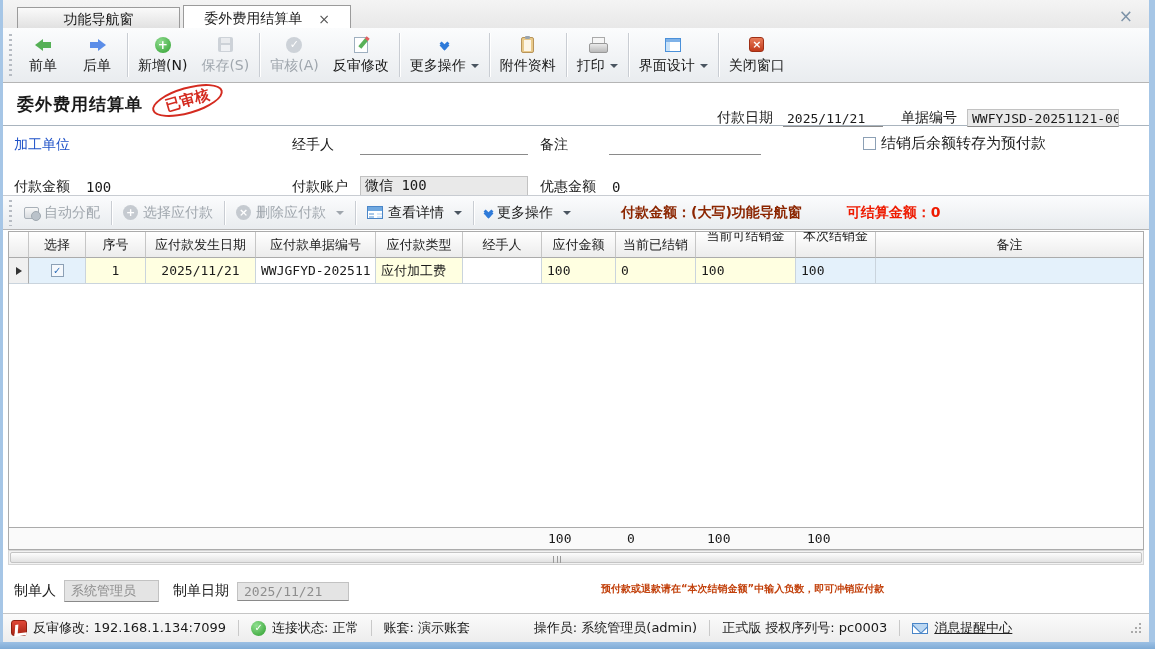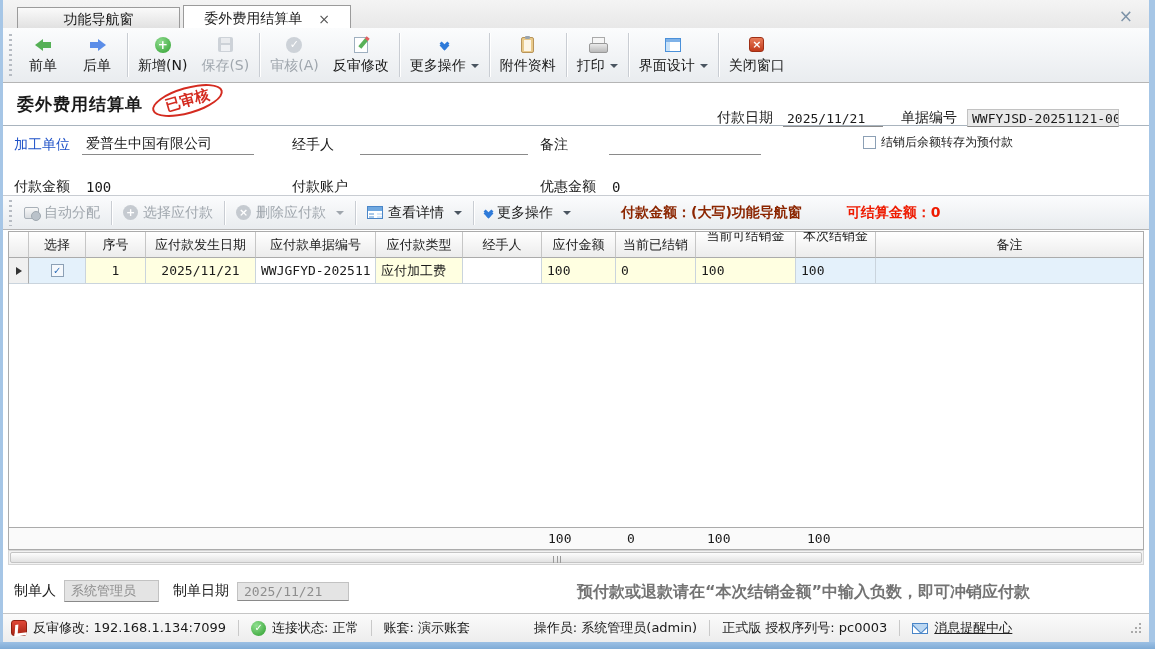--- a/index.html
+++ b/index.html
@@ -64,21 +64,21 @@
   .fld-underline { border-bottom:1px solid #8A8A8A; padding:1px 4px 0; font-family:"DejaVu Sans Mono","DejaVu Sans",sans-serif; font-size:13px; }
   .fld-gray { background:#E9E9E9; border:1px solid #C2C2C2; border-bottom:1px solid #8A8A8A; padding:1px 4px 0; font-family:"DejaVu Sans Mono","DejaVu Sans",sans-serif; font-size:13px; white-space:nowrap; overflow:hidden; }
 
   .form-area { position:absolute; left:0; top:44px; right:0; height:68px; }
   .frow { position:absolute; left:0; right:0; height:24px; display:flex; align-items:flex-end; }
   .fgroup { position:absolute; display:flex; align-items:flex-end; gap:12px; font-size:14px; }
   .flabel { white-space:nowrap; padding-bottom:1px; }
   .flabel.link { color:#1F52C8; }
   .fval { display:inline-block; border-bottom:1px solid #8A8A8A; padding:0 4px 1px; font-family:"DejaVu Sans Mono","DejaVu Sans",sans-serif; font-size:14px; white-space:nowrap; }
   .fval.grayed { background:#E9E9E9; border:1px solid #C2C2C2; border-bottom:1px solid #8A8A8A; }
-  .chkgroup { position:absolute; display:flex; align-items:center; gap:5px; font-size:12px; color:#222; }
+  .chkgroup { position:absolute; display:flex; align-items:center; gap:5px; font-size:15px; color:#222; }
   .cb { width:13px; height:13px; border:1px solid #8CA0B5; background:#fff; display:inline-flex; align-items:center; justify-content:center; font-size:11px; color:#2B6CB8; font-weight:bold; line-height:1; }
   .cb.checked { background:#F4F8FC; }
 
   
   .subtoolbar { position:absolute; left:0; top:112px; right:0; height:35px; background:linear-gradient(#FBFCFD,#E9ECEF); border-top:1px solid #C8CCD2; border-bottom:1px solid #B5B5B5; display:flex; align-items:center; padding:0 4px; }
   .sbtn { display:flex; align-items:center; gap:5px; padding:3px 8px; font-size:14px; }
   .sbtn.disabled { color:#9FA6AD; }
   .ssep { width:1px; height:24px; background:#C9CDD3; box-shadow:1px 0 0 #fff; margin:0 3px; }
   .i-auto { width:15px; height:12px; border:1px solid #A8B0B8; background:linear-gradient(#F8F8F8,#D8DCE0); border-radius:2px; position:relative; }
   .i-auto::after { content:""; position:absolute; right:-3px; bottom:-3px; width:8px; height:8px; border-radius:50%; background:#BAC2CA; border:1px solid #9FA8B0; }
@@ -111,21 +111,21 @@
 
   .hscroll { position:absolute; left:5px; right:5px; top:467px; height:15px; background:#F2F2F2; border:1px solid #D5D5D5; }
   .hthumb { position:absolute; left:1px; right:1px; top:1px; bottom:1px; background:linear-gradient(#FDFDFD,#E2E2E2); border:1px solid #C4C4C4; border-radius:2px; }
   .hgrip { position:absolute; left:48%; top:3px; width:8px; height:7px; border-left:1px solid #999; border-right:1px solid #999; }
   .hgrip::before { content:""; position:absolute; left:3px; top:0; width:1px; height:7px; background:#999; }
 
   
   .footer { position:absolute; left:0; top:490px; right:0; height:36px; display:flex; align-items:center; }
   .footer .flabel { font-size:14px; }
   .box-gray { background:#E4E4E4; border:1px solid #C2C2C2; border-bottom:1px solid #8A8A8A; color:#8E8E8E; padding:1px 6px; font-size:13px; font-family:"DejaVu Sans Mono","DejaVu Sans",sans-serif; white-space:nowrap; }
-  .tip { position:absolute; left:574px; top:9px; color:#737373; font-weight:bold; font-size:16px; white-space:nowrap; }
+  .tip { position:absolute; left:598px; top:9px; color:#c2410c; font-weight:bold; font-size:10px; white-space:nowrap; }
 
   
   .statusbar { position:absolute; left:0; top:613px; right:0; height:29px; background:linear-gradient(#FBFBFB,#EDEDED); border-top:1px solid #C5C5C5; display:flex; align-items:center; padding:0 8px; font-size:13px; }
   .sitem { display:flex; align-items:center; gap:6px; white-space:nowrap; }
   .ssep2 { width:1px; height:16px; background:#C9C9C9; margin:0 12px; }
   .i-logo { width:16px; height:16px; border-radius:3px; background:linear-gradient(#E04838,#A82515); border:1px solid #8E1F10; position:relative; }
   .i-logo::after { content:""; position:absolute; left:3px; top:3px; width:9px; height:9px; border-left:3px solid #fff; border-bottom:3px solid #fff; transform:skewX(-12deg) rotate(-8deg); }
   .i-ok { width:15px; height:15px; border-radius:50%; background:radial-gradient(circle at 35% 30%,#90E090,#2C9C2C); color:#fff; font-size:10px; font-weight:bold; display:flex; align-items:center; justify-content:center; line-height:1; }
   .i-mail { width:16px; height:11px; background:#fff; border:1px solid #4A86C8; position:relative; overflow:hidden; }
   .i-mail::before { content:""; position:absolute; left:1px; top:-7px; width:12px; height:12px; transform:rotate(45deg); background:#BBD7F2; border:1px solid #4A86C8; }
@@ -250,21 +250,20 @@
         <span class="fld-underline" style="width:100px;">2025/11/21</span>
         <span class="flabel" style="margin-left:8px;">单据编号</span>
         <span class="fld-gray" style="width:152px;">WWFYJSD-20251121-000</span>
       </div>
     </div>
 
     <div class="form-area">
       <div class="frow" style="top:4px;">
         <div class="fgroup" style="left:11px;">
           <span class="flabel link">加工单位</span>
-          <span class="fval" style="width:172px;">爱普生中国有限公司</span>
         </div>
         <div class="fgroup" style="left:289px;">
           <span class="flabel">经手人</span>
           <span class="fval" style="width:168px;margin-left:14px;"></span>
         </div>
         <div class="fgroup" style="left:537px;">
           <span class="flabel">备注</span>
           <span class="fval" style="width:152px;margin-left:29px;"></span>
         </div>
         <div class="chkgroup" style="left:860px;top:3px;">
@@ -272,20 +271,21 @@
           <span>结销后余额转存为预付款</span>
         </div>
       </div>
       <div class="frow" style="top:46px;">
         <div class="fgroup" style="left:11px;">
           <span class="flabel">付款金额</span>
           <span class="fval" style="width:172px;">100</span>
         </div>
         <div class="fgroup" style="left:289px;">
           <span class="flabel">付款账户</span>
+          <span class="fval grayed" style="width:168px;">微信 100</span>
         </div>
         <div class="fgroup" style="left:537px;">
           <span class="flabel">优惠金额</span>
           <span class="fval" style="width:152px;">0</span>
         </div>
       </div>
     </div>
 
     <div class="subtoolbar">
       <div class="grip" style="height:26px;"></div>

